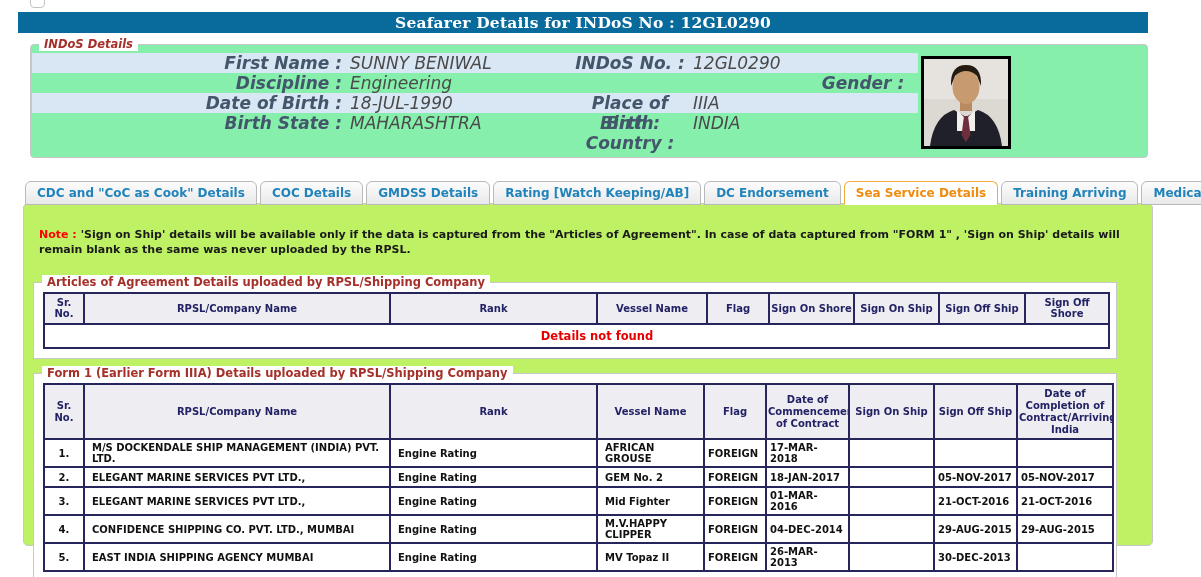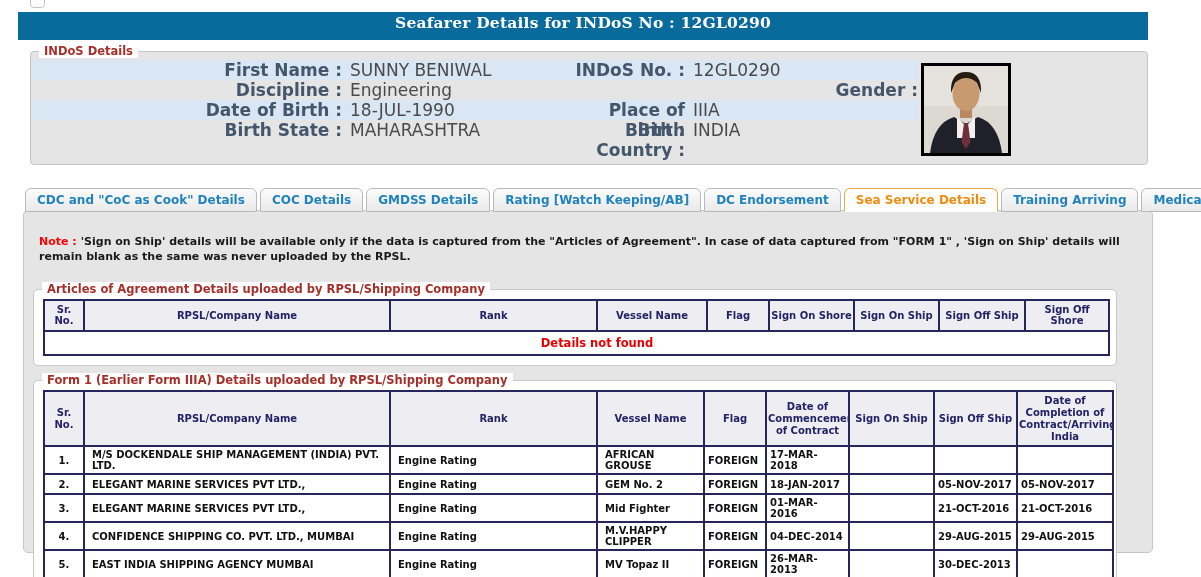--- a/index.html
+++ b/index.html
@@ -4,54 +4,54 @@
 <style>
   html,body{margin:0;padding:0;}
   body{
     width:1201px;height:577px;overflow:hidden;background:#fff;position:relative;
     font-family:"DejaVu Sans","Liberation Sans",sans-serif;
   }
   
   .frag{position:absolute;left:30px;top:-5px;width:13px;height:11px;
         border:1px solid #c3c3c3;border-radius:4px;background:#fff;}
   
-  .titlebar{margin:12px 53px 0 18px;height:28px;line-height:21px;text-align:center;
+  .titlebar{margin:12px 53px 0 18px;height:21px;line-height:21px;text-align:center;
     background:var(--header-bar,#096a9c);color:#fff;}
   .titlebar span{font-family:"DejaVu Serif","Liberation Serif",serif;font-weight:bold;font-size:15.5px;letter-spacing:.2px;}
   
   .fieldset{position:relative;margin:11px 53px 13px 30px;height:112px;
-    border:1px solid var(--panel-border,#c6c6c6);border-radius:4px;background:#e5e5e5;}
+    border:1px solid var(--panel-border,#c6c6c6);border-radius:4px;background:#86efac;font-style:italic;}
   .legend{position:absolute;top:-8px;left:8px;background:#fff;padding:0 5px;
     color:var(--section-label-red,#a5302a);font-weight:bold;font-size:11.5px;white-space:nowrap;}
   .indos-rows{position:absolute;left:1px;top:8px;width:886px;}
   .irow{display:flex;height:20px;line-height:20px;font-size:17px;}
   .irow:nth-child(odd){background:var(--row-stripe-blue,#d9e7f4);}
   .lbl{color:var(--field-label-color,#44566b);font-weight:bold;text-align:right;}
   .l1{flex:0 0 310px;}
   .v1{flex:0 0 200px;}
-  .l2{flex:0 0 110px;}
+  .l2{flex:0 0 110px;text-align:center;}
   .val{color:#4a4a4a;padding-left:8px;flex:1;white-space:nowrap;}
   .photo{position:absolute;top:11px;right:136px;width:84px;height:87px;border:3px solid #000;background:#d9d5cf;}
   .photo svg{display:block;width:84px;height:87px;}
   
   .tabs{display:flex;gap:3px;align-items:flex-end;margin:22px 0 0 25px;height:24px;position:relative;z-index:2;}
   .tab{height:22px;line-height:22px;padding:0 11px;white-space:nowrap;cursor:pointer;
     border:1px solid #b9b9b9;border-bottom:1px solid #b9b9b9;border-radius:6px 6px 0 0;
     background:linear-gradient(#fcfcfc,#e9e9e9);
     color:var(--tab-text-blue,#2183bb);font-weight:bold;font-size:12px;margin-bottom:-1px;}
   .tab.active{background:#fff;color:var(--active-tab-orange,#ef8b0d);
     border-color:var(--active-tab-border,#f2aa3c);border-bottom-color:#fff;}
   
-  .panel{position:relative;margin:-1px 48px 0 23px;height:341px;background:#e5e5e5;
+  .panel{position:relative;margin:-1px 48px 0 23px;height:341px;background:#bef264;
     border:1px solid var(--panel-border,#c6c6c6);border-radius:5px;}
   .note{margin:24px 15px 0 15px;max-width:1102px;font-size:11px;font-weight:bold;
     color:#1a1a1a;line-height:1.35;}
   .note .note-prefix{color:var(--note-red,#ff0000);margin-right:4px;}
   .tgroup{position:relative;margin:24px 0 0 9px;width:1064px;padding:9px;
-    border:1px solid #c8c8c8;border-radius:5px;background:#fff;}
+    border:1px solid #c8c8c8;border-radius:0;background:#fff;}
   .tgroup + .tgroup{margin-top:14px;}
   .dtable{width:100%;border-collapse:collapse;table-layout:fixed;}
   .dtable th,.dtable td{border:2px solid var(--table-border-navy,#26265c);overflow:hidden;}
   .dtable th{background:var(--table-header-bg,#eeeef2);color:var(--table-header-text,#232265);
     font-size:10px;font-weight:bold;line-height:1.18;padding:3px 1px;text-align:center;}
   .dtable td{font-size:10px;font-weight:bold;color:var(--cell-text,#111111);padding:2px 3px;}
   .dtable tbody tr{height:20px;}
   .dtable td:nth-child(1){text-align:center;}
   .dtable td:nth-child(2),.dtable td:nth-child(3),.dtable td:nth-child(4){text-align:left;padding-left:7px;}
   .dtable td:nth-child(n+5){text-align:left;}

